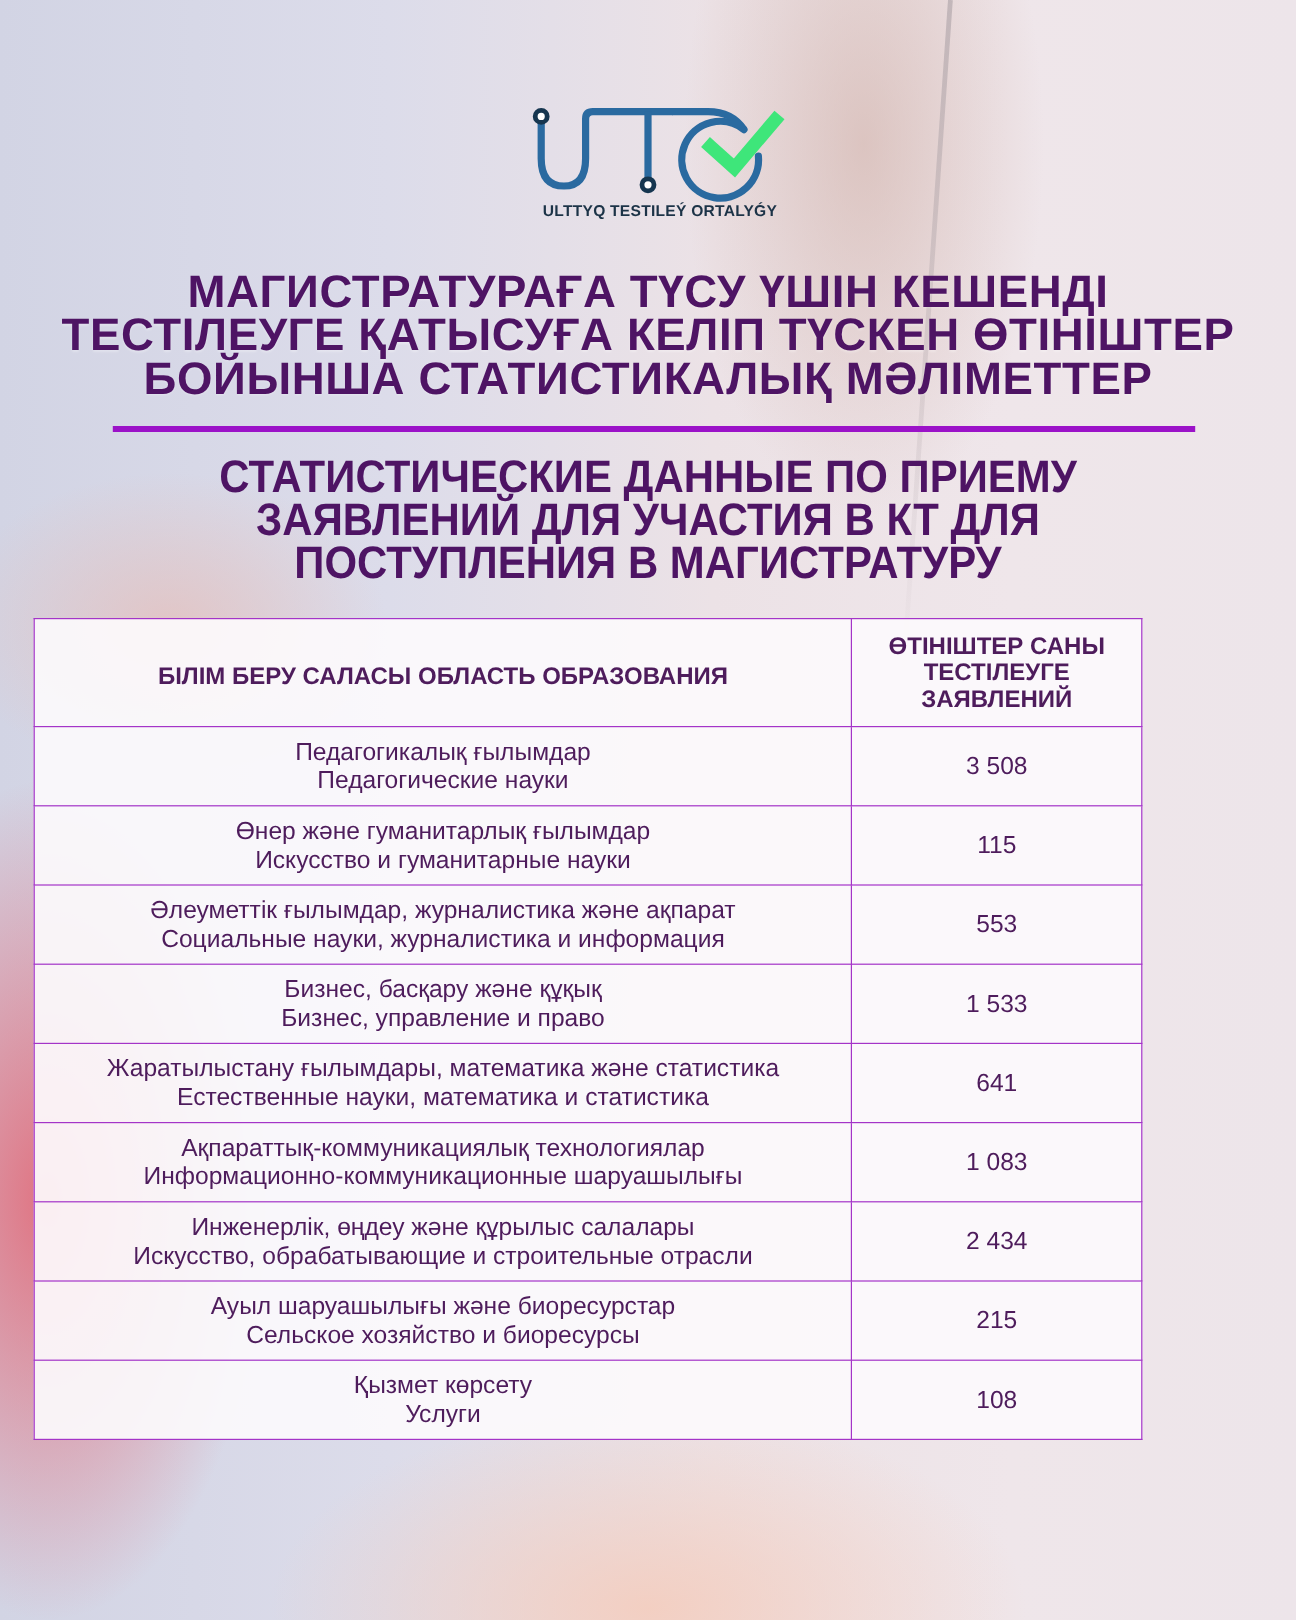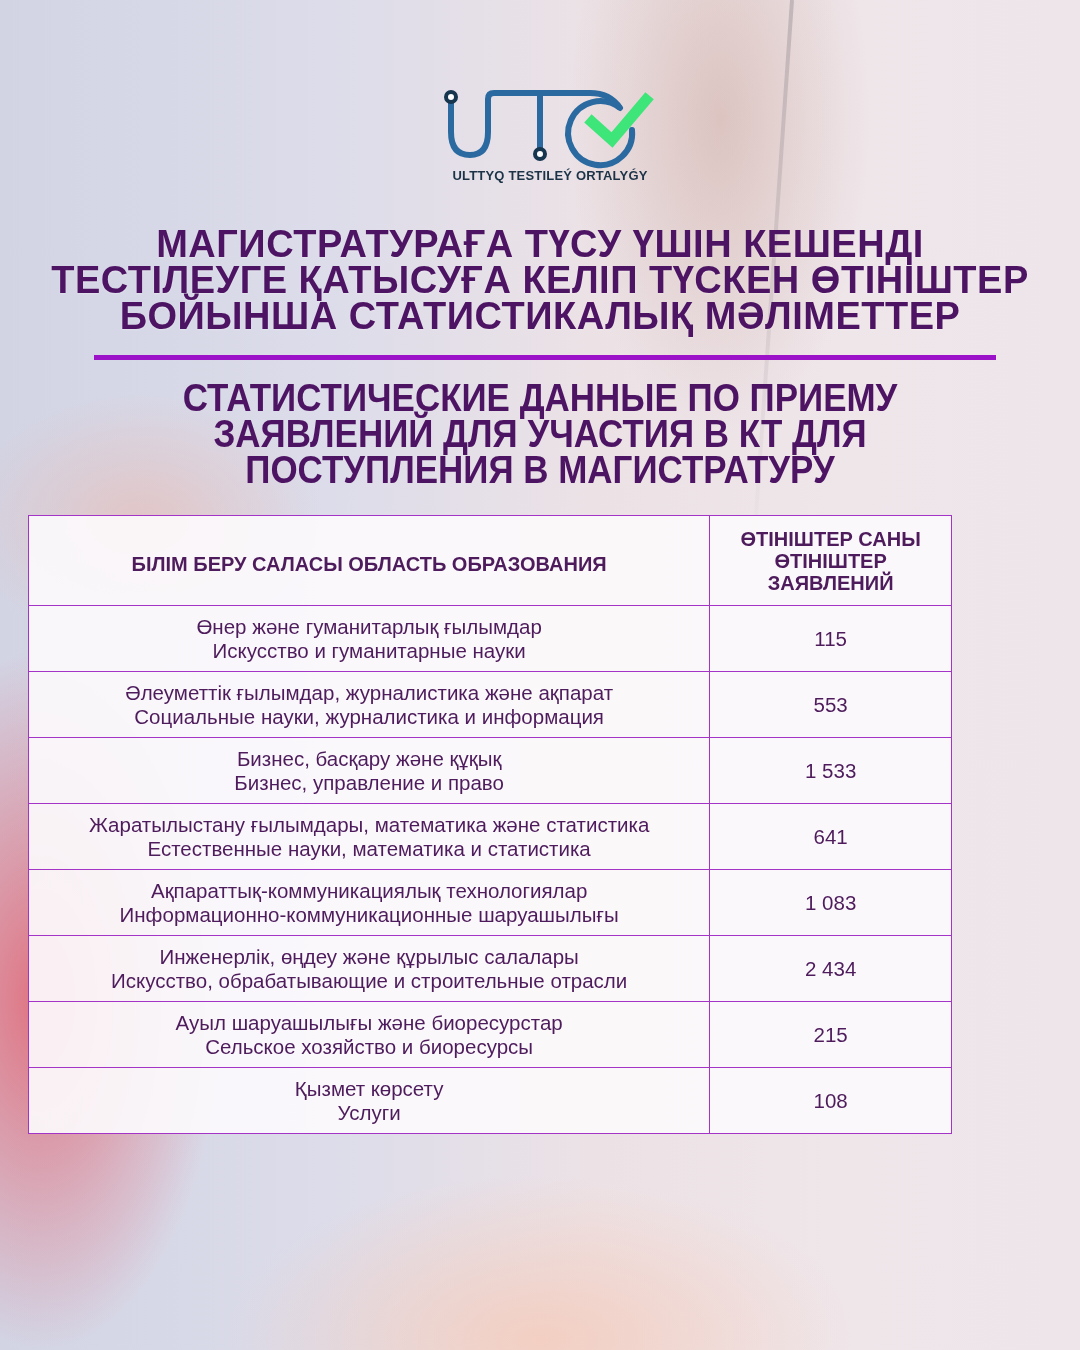--- a/index.html
+++ b/index.html
@@ -110,26 +110,33 @@
 
 <table class="stats">
   <thead>
     <tr>
       <th class="col-field">
         <span class="line">БІЛІМ БЕРУ САЛАСЫ</span>
         <span class="line">ОБЛАСТЬ ОБРАЗОВАНИЯ</span>
       </th>
       <th class="col-count">
         <span class="line">ӨТІНІШТЕР САНЫ</span>
-        <span class="line">ӨТІНІШТЕР</span>
+        <span class="line">ТЕСТІЛЕУГЕ</span>
         <span class="line">ЗАЯВЛЕНИЙ</span>
       </th>
     </tr>
   </thead>
   <tbody>
+    <tr>
+      <td>
+          <span class="line">Педагогикалық ғылымдар</span>
+          <span class="line">Педагогические науки</span>
+        </td>
+      <td>3 508</td>
+    </tr>
     <tr>
       <td>
           <span class="line">Өнер және гуманитарлық ғылымдар</span>
           <span class="line">Искусство и гуманитарные науки</span>
         </td>
       <td>115</td>
     </tr>
     <tr>
       <td>
           <span class="line">Әлеуметтік ғылымдар, журналистика және ақпарат</span>

